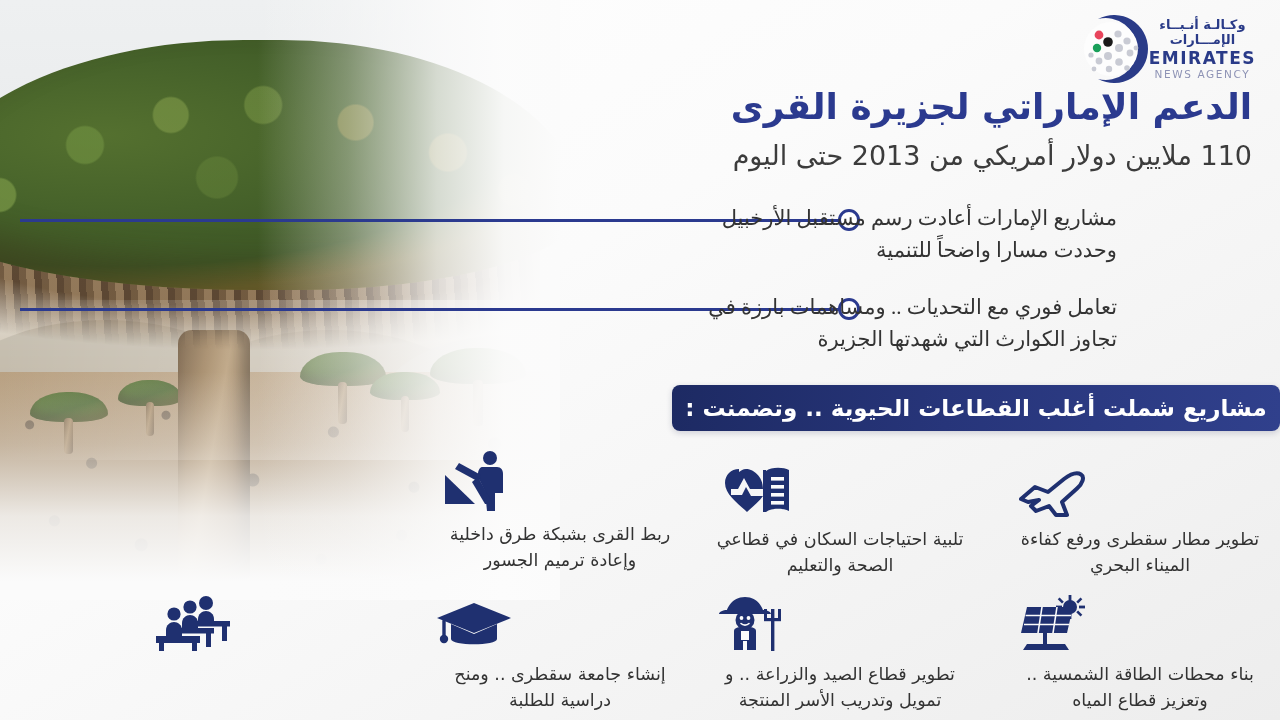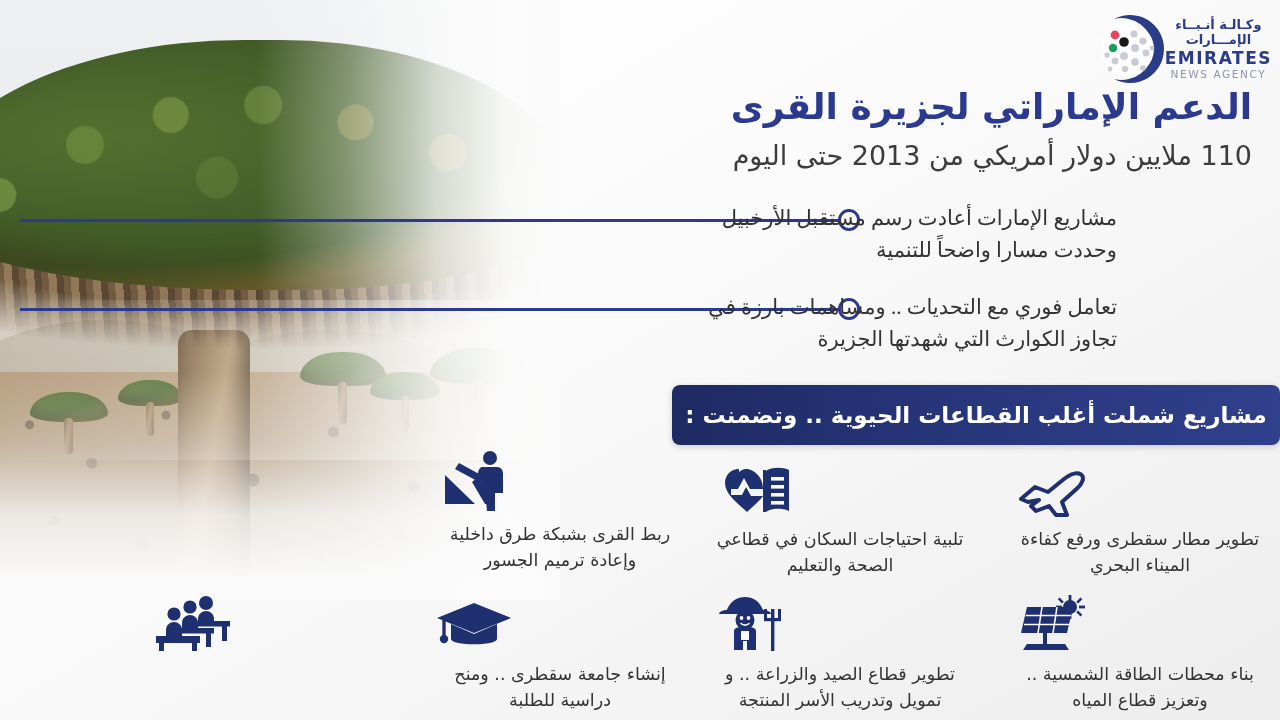--- a/index.html
+++ b/index.html
@@ -140,21 +140,21 @@
   .photo-haze {
     position: absolute;
     left: 0; top: 300px; width: 560px; height: 160px;
     background: linear-gradient(to right, rgba(255,255,255,0) 0%, rgba(255,255,255,.25) 55%, rgba(255,255,255,.55) 100%);
     pointer-events: none;
   }
 
   
   .logo {
     position: absolute;
-    right: 8px; top: 12px;
+    right: 24px; top: 12px;
     display: flex;
     align-items: center;
     gap: 0;
   }
   .logo-text {
     text-align: center;
     line-height: 1.05;
   }
   .logo-ar-1, .logo-ar-2 {
     color: #2a3b88;
@@ -233,21 +233,21 @@
   .point-line {
     position: absolute;
     height: 3px;
     background: #2b3a8f;
   }
 
   
   .banner {
     position: absolute;
     right: 0; top: 385px;
-    width: 608px; height: 60px;
+    width: 608px; height: 46px;
     border-radius: 8px;
     background: linear-gradient(95deg, #1d2a63 0%, #27357a 45%, #30408c 100%);
     display: flex;
     align-items: center;
     justify-content: center;
     color: #ffffff;
     font-size: 23px;
     font-weight: bold;
     direction: rtl;
     box-shadow: 0 2px 6px rgba(20,30,70,.18);

